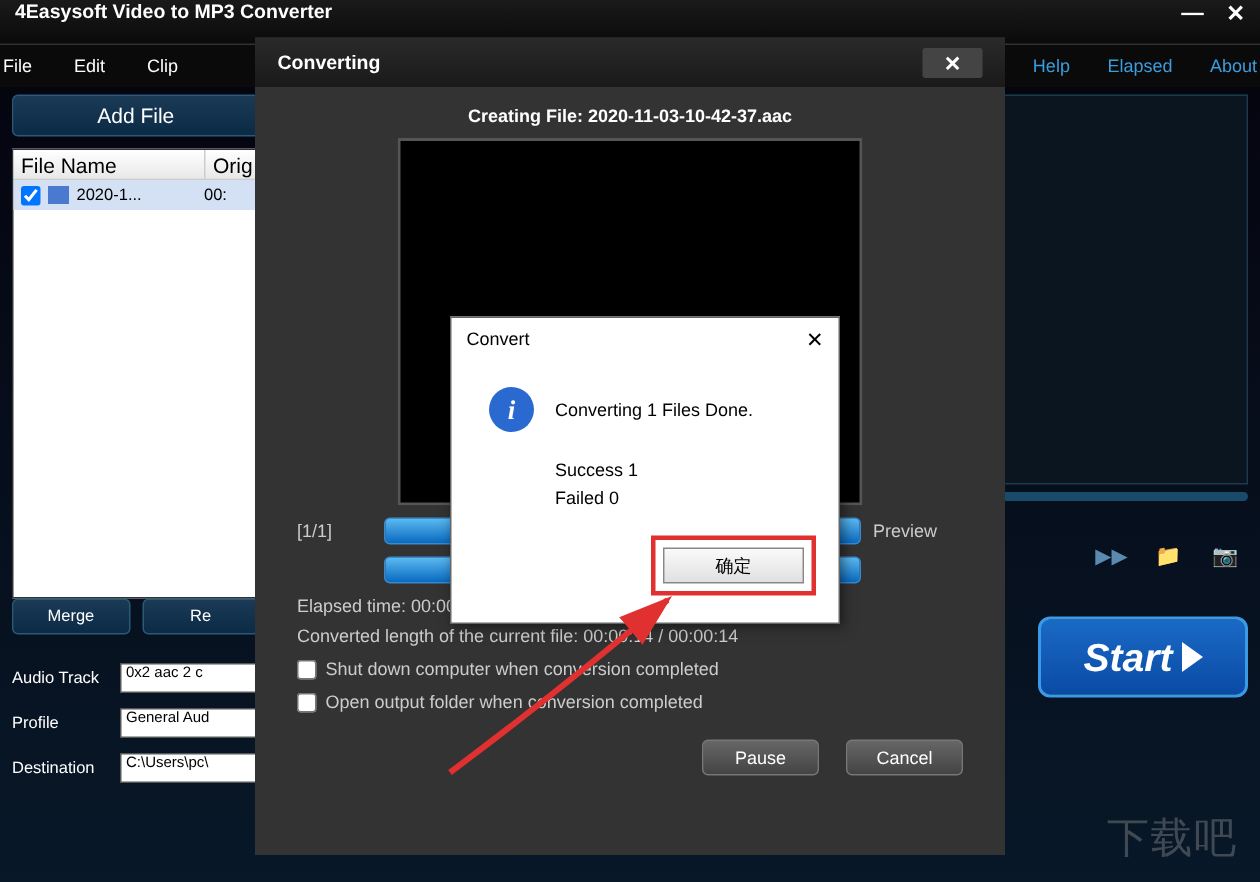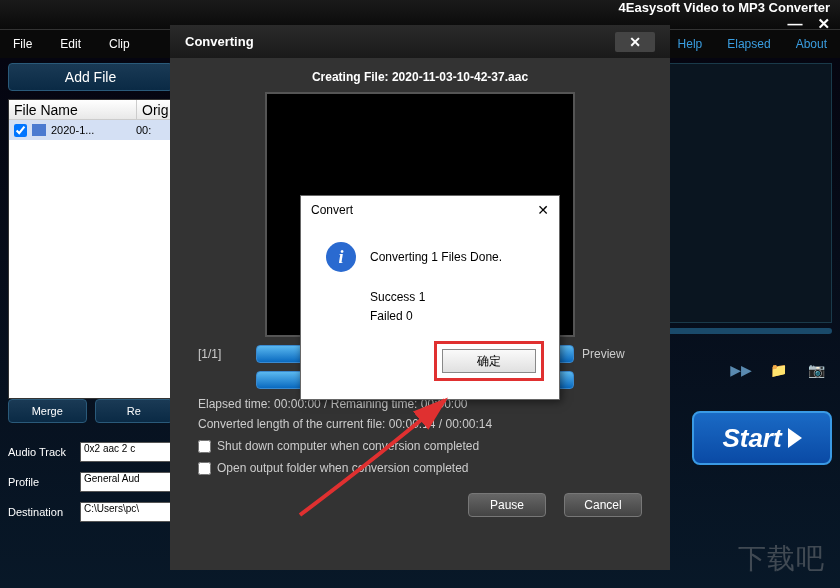--- a/index.html
+++ b/index.html
@@ -1,23 +1,23 @@
 <!DOCTYPE html>
 <html><head>
   <meta charset="utf-8">
   <style>
     * { margin: 0; padding: 0; box-sizing: border-box; }
     body { font-family: Tahoma, Arial, sans-serif; width: 840px; height: 588px; background: #000; overflow: hidden; position: relative; }
     
-    .titlebar { height: 30px; background: linear-gradient(#1a1a1a, #0a0a0a); display: flex; align-items: flex-end; padding: 0 10px; border-bottom: 1px solid #333; flex-direction: column; }
+    .titlebar { height: 30px; background: linear-gradient(#1a1a1a, #0a0a0a); display: flex; align-items: flex-start; padding: 0 10px; border-bottom: 1px solid #333; }
     .titlebar-text { color: #fff; font-size: 13px; font-weight: bold; flex: 1; }
     .winbtns { display: flex; gap: 15px; }
     .winbtn { color: #fff; font-size: 15px; cursor: pointer; font-weight: bold; }
     
-    .menubar { height: 28px; background: #0a0a0a; display: flex; align-items: center; padding: 0 13px; gap: 28px; }
+    .menubar { height: 28px; background: #0a0a0a; display: flex; align-items: center; padding: 0 2px; gap: 28px; }
     .menu-item { color: #fff; font-size: 12px; cursor: pointer; }
     .menu-right { margin-left: auto; display: flex; gap: 25px; }
     .menu-right .menu-item { color: #3a9de0; }
     
     .main { display: flex; height: 530px; background: linear-gradient(#050510, #081828); padding: 5px 8px; gap: 8px; }
     .left-panel { width: 165px; display: flex; flex-direction: column; }
     .right-panel { flex: 1; display: flex; flex-direction: column; }
     
     .add-file-btn { height: 28px; background: linear-gradient(#1a3a55, #0a2a45); color: #fff; font-size: 14px; border: 1px solid #2a5a7a; border-radius: 4px; display: flex; align-items: center; justify-content: center; cursor: pointer; margin-bottom: 8px; }
     
@@ -64,21 +64,21 @@
     .prog-row { display: flex; align-items: center; gap: 8px; margin-bottom: 8px; }
     .prog-label { width: 50px; color: #ccc; }
     .prog-bar { flex: 1; height: 18px; background: linear-gradient(#5ab8f0, #0a6ac0); border: 1px solid #3a8ad0; border-radius: 4px; }
     .prog-right { width: 60px; color: #ccc; }
     .time-info { margin: 6px 0; color: #ccc; }
     .chk-row { margin: 8px 0; display: flex; align-items: center; gap: 6px; }
     .dlg-btns { display: flex; gap: 18px; justify-content: flex-end; margin-top: 18px; }
     .dlg-btn { width: 78px; height: 24px; background: linear-gradient(#666, #444); color: #fff; font-size: 12px; border: 1px solid #777; border-radius: 4px; cursor: pointer; display: flex; align-items: center; justify-content: center; }
     
     
-    .msgbox { position: absolute; top: 195px; left: 300px; width: 260px; height: 205px; background: #fff; border: 1px solid #666; box-shadow: 2px 2px 8px rgba(0,0,0,0.5); }
+    .msgbox { position: absolute; top: 211px; left: 300px; width: 260px; height: 205px; background: #fff; border: 1px solid #666; box-shadow: 2px 2px 8px rgba(0,0,0,0.5); }
     .msgbox-title { height: 28px; display: flex; align-items: center; padding: 0 10px; font-size: 12px; }
     .msgbox-x { margin-left: auto; font-size: 14px; cursor: pointer; }
     .msgbox-body { padding: 18px 25px; font-size: 12px; }
     .msgbox-row1 { display: flex; align-items: center; gap: 14px; margin-bottom: 18px; }
     .info-icon { width: 30px; height: 30px; border-radius: 50%; background: #2a6ad0; color: #fff; display: flex; align-items: center; justify-content: center; font-size: 18px; font-weight: bold; font-family: Georgia, serif; font-style: italic; }
     .msgbox-stat { margin-left: 44px; margin-bottom: 5px; }
     .msgbox-btn-area { border: 3px solid #e03030; padding: 5px; width: 110px; margin-left: auto; margin-top: 18px; margin-right: -10px; }
     .msgbox-btn { height: 24px; background: linear-gradient(#fafafa, #e0e0e0); border: 1px solid #888; font-size: 12px; display: flex; align-items: center; justify-content: center; cursor: pointer; }
     
     

